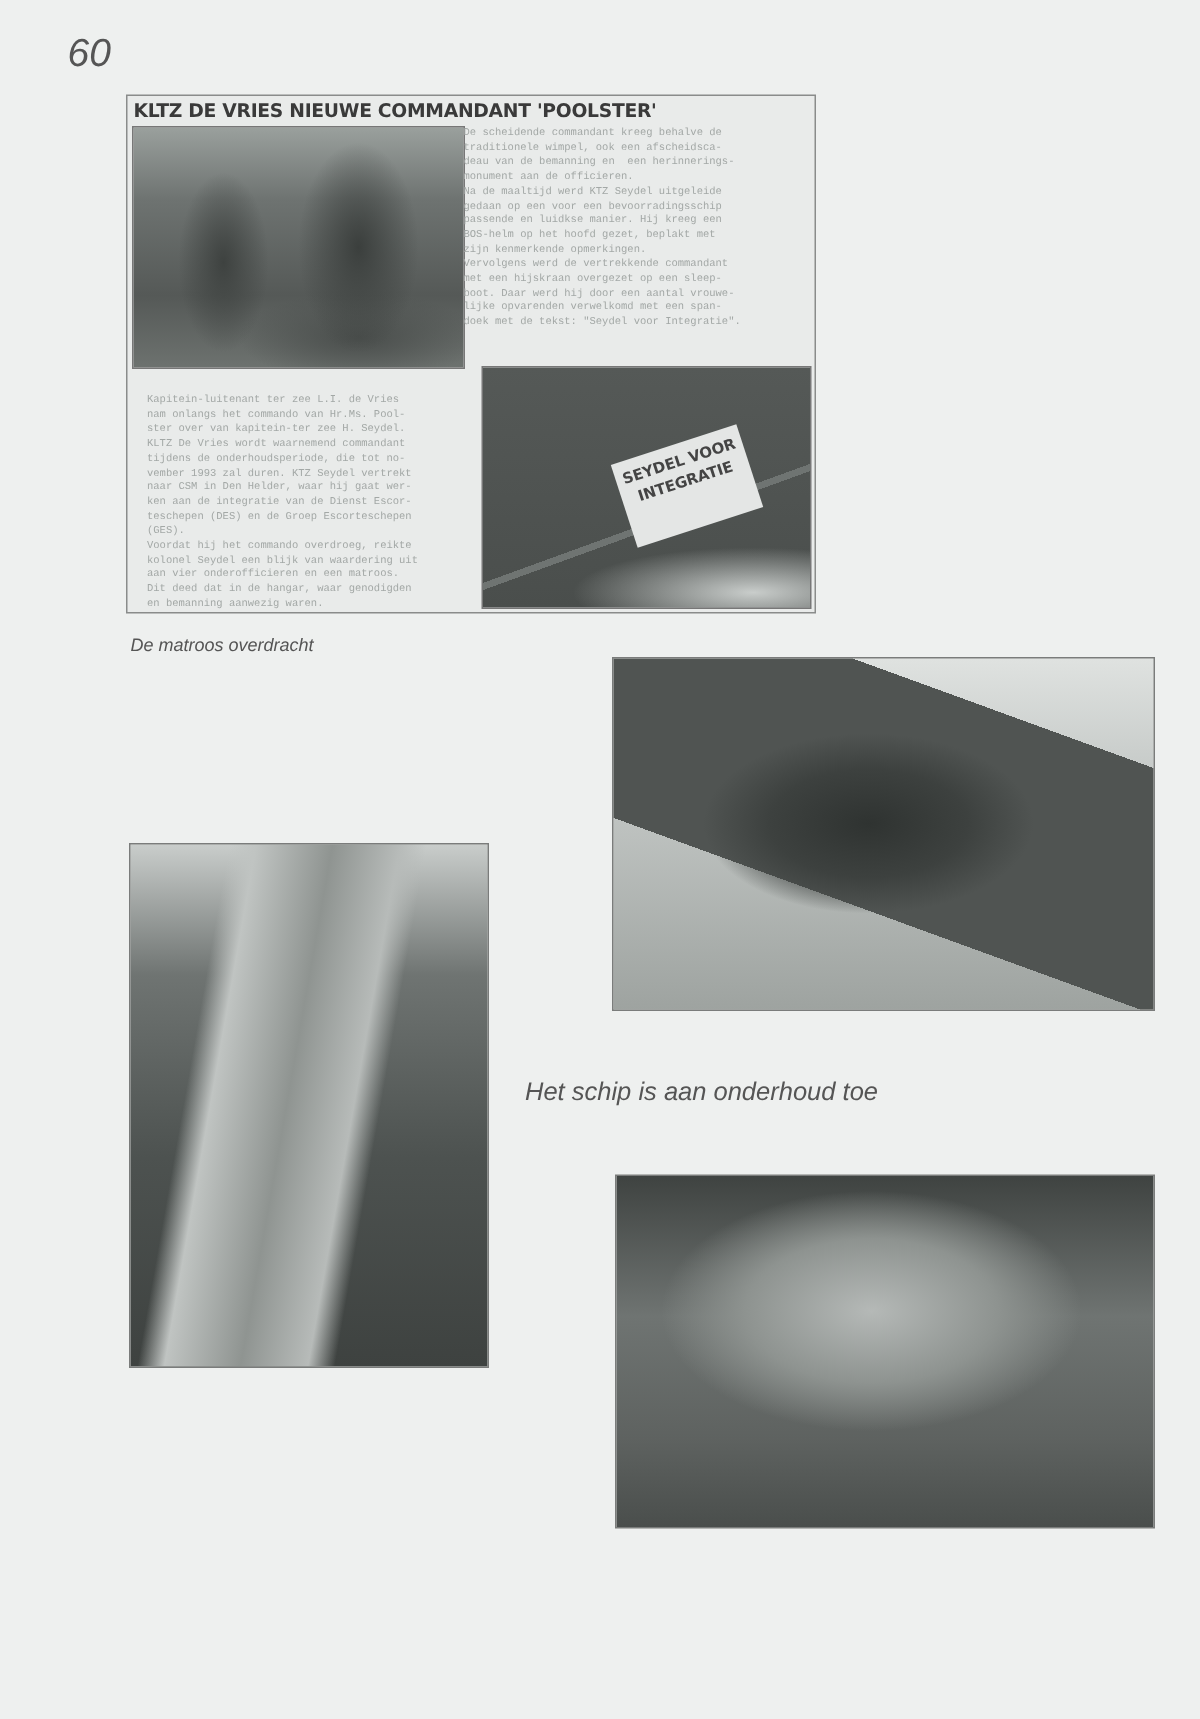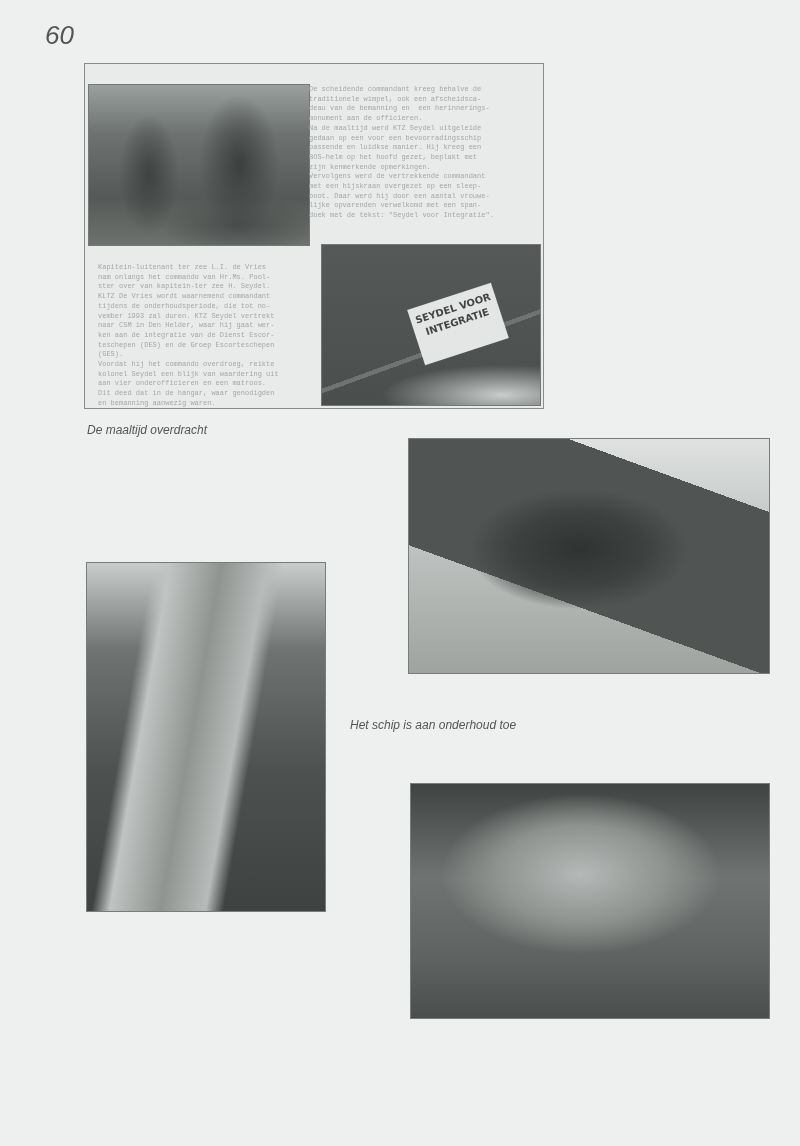--- a/index.html
+++ b/index.html
@@ -51,21 +51,21 @@
     background: #e4e6e5; transform: rotate(-18deg);
     font-family: "DejaVu Sans", sans-serif; font-size: 10px; font-weight: bold;
     color: #444; text-align: center; line-height: 14px; padding-top: 6px;
     box-sizing: border-box;
   }
   .caption {
     position: absolute; font-style: italic; color: #555;
     font-family: "Liberation Sans", sans-serif;
   }
   .caption-1 { left: 87px; top: 423px; font-size: 12px; }
-  .caption-2 { left: 350px; top: 718px; font-size: 12px; }
+  .caption-2 { left: 350px; top: 718px; font-size: 17px; }
   .big-photo {
     position: absolute; border: 1px solid #7a7c7b; overflow: hidden;
   }
   .photo-c { left: 408px; top: 438px; width: 360px; height: 234px;
     background:
       radial-gradient(ellipse 110px 60px at 170px 110px, #2f3331 0%, #3d413f 60%, transparent 100%),
       linear-gradient(20deg, transparent 0 35%, #505452 35% 80%, transparent 80%),
       linear-gradient(180deg, #dfe2e0 0%, #c8ccca 30%, #9ea3a0 100%);
   }
   .photo-d { left: 86px; top: 562px; width: 238px; height: 348px;
@@ -78,20 +78,21 @@
       radial-gradient(ellipse 140px 80px at 170px 90px, #b5b9b7 0%, #8e9390 60%, transparent 100%),
       linear-gradient(180deg, #3f4341 0%, #6f7472 40%, #5e6260 75%, #4a4e4c 100%);
   }
 </style>
 </head>
 <body>
 
 <div class="page-number">60</div>
 
 <div class="clipping">
+  <div class="clip-title">KLTZ DE VRIES NIEUWE COMMANDANT 'POOLSTER'</div>
   <div class="photo photo-a"></div>
   <div class="clip-text text-right">De scheidende commandant kreeg behalve de
 traditionele wimpel, ook een afscheidsca-
 deau van de bemanning en  een herinnerings-
 monument aan de officieren.
 Na de maaltijd werd KTZ Seydel uitgeleide
 gedaan op een voor een bevoorradingsschip
 passende en luidkse manier. Hij kreeg een
 BOS-helm op het hoofd gezet, beplakt met
 zijn kenmerkende opmerkingen.
@@ -113,20 +114,20 @@
 Voordat hij het commando overdroeg, reikte
 kolonel Seydel een blijk van waardering uit
 aan vier onderofficieren en een matroos.
 Dit deed dat in de hangar, waar genodigden
 en bemanning aanwezig waren.</div>
   <div class="photo photo-b">
     <div class="banner">SEYDEL VOOR INTEGRATIE</div>
   </div>
 </div>
 
-<div class="caption caption-1">De maaltijd overdracht</div>
+<div class="caption caption-1">De matroos overdracht</div>
 
 <div class="big-photo photo-c"></div>
 <div class="big-photo photo-d"></div>
 
 <div class="caption caption-2">Het schip is aan onderhoud toe</div>
 
 <div class="big-photo photo-e"></div>
 
 </body></html>

